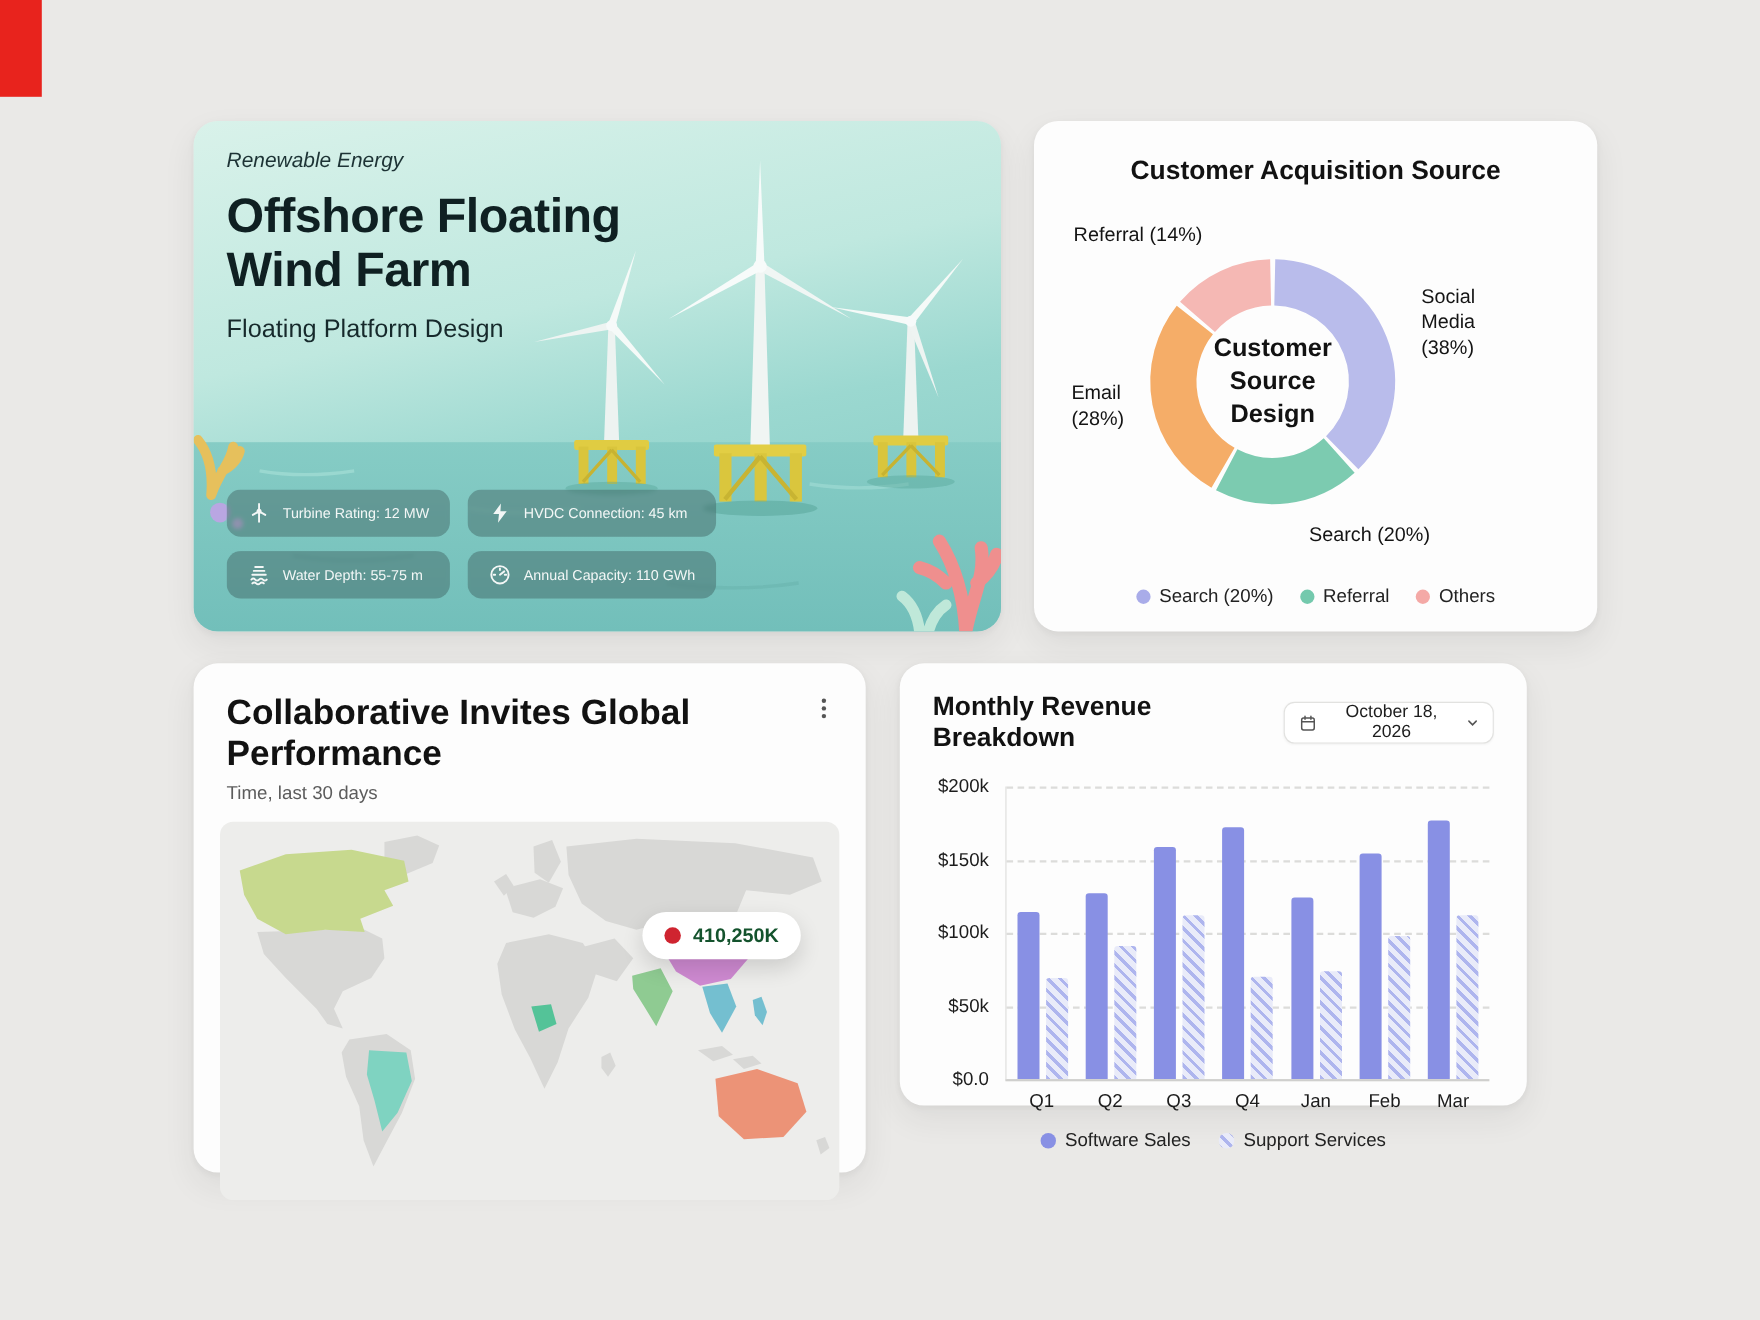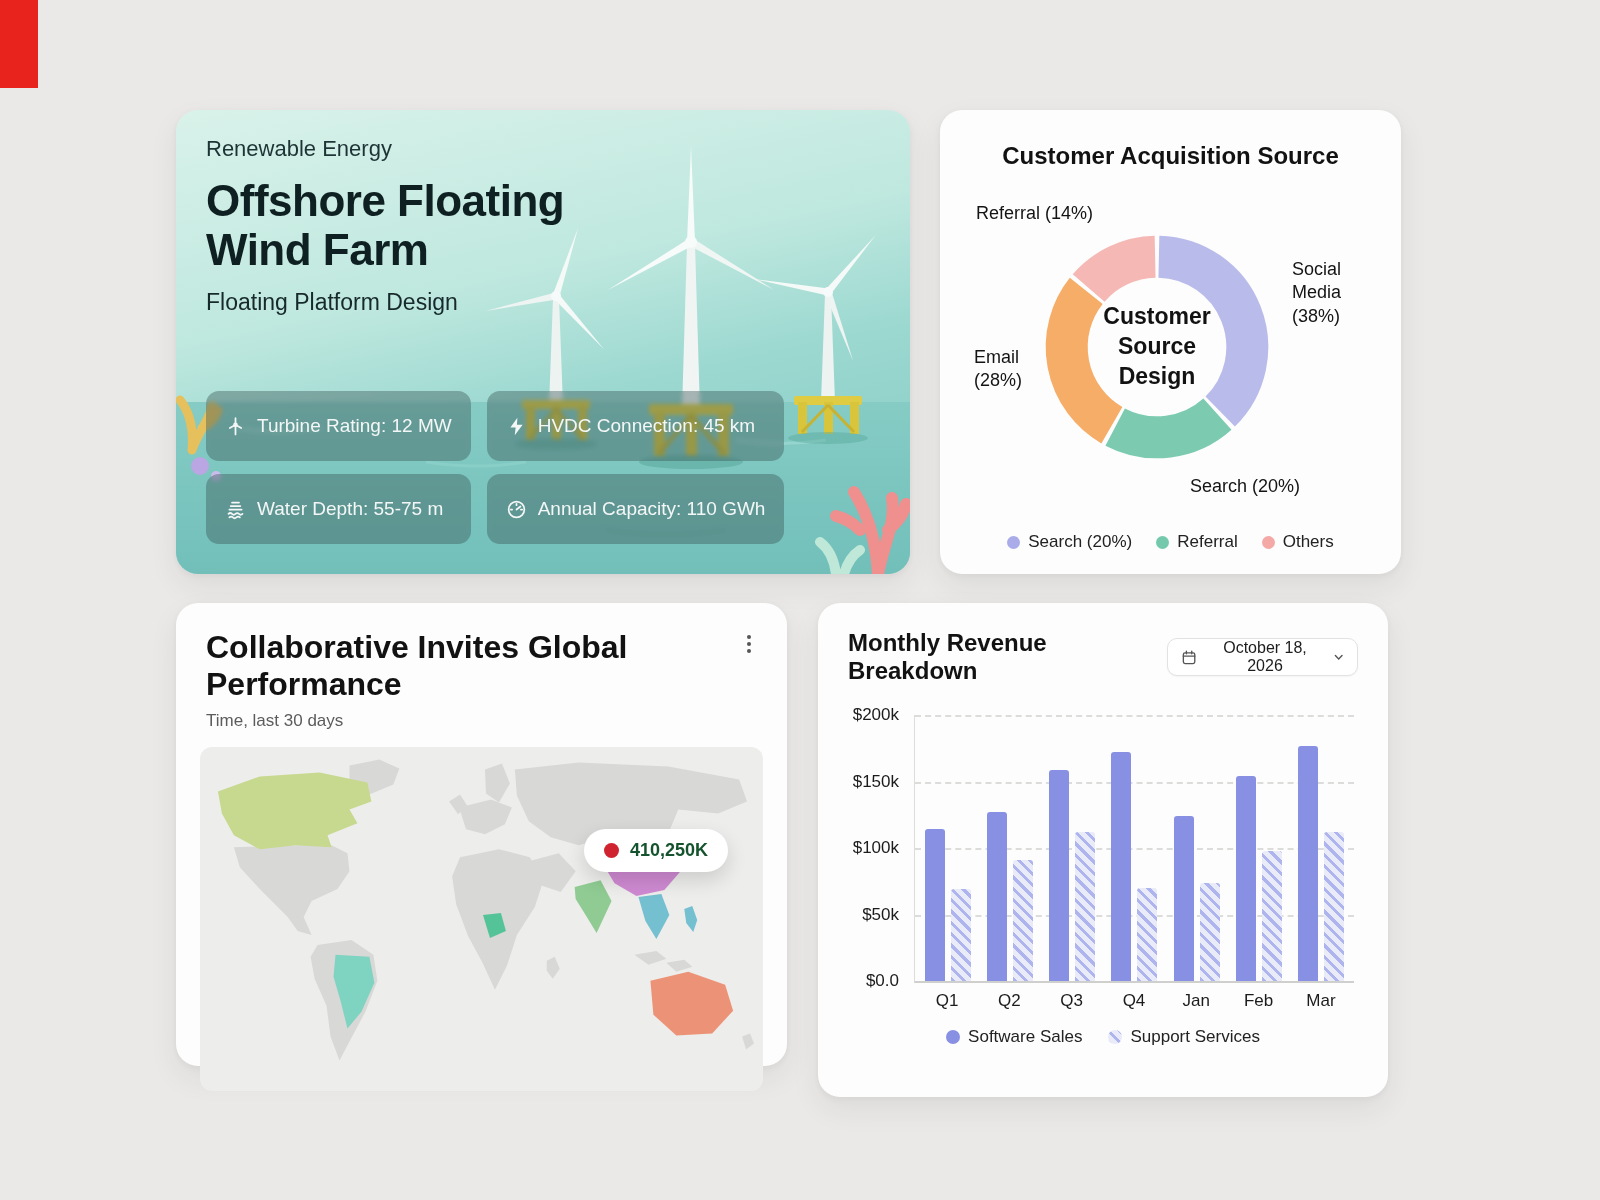--- a/index.html
+++ b/index.html
@@ -16,38 +16,38 @@
   .card {
     position:absolute; background:#fdfdfd; border-radius:22px;
     box-shadow:0 12px 30px rgba(40,40,40,.07), 0 2px 6px rgba(40,40,40,.05);
   }
 
   
   .hero { left:176px; top:110px; width:734px; height:464px; overflow:hidden;
     background:linear-gradient(168deg,#d9f2ea 0%,#bfe8df 38%,#9bd8d0 60%,#7ec7c1 100%); }
   .hero svg.illustration { position:absolute; inset:0; width:100%; height:100%; }
   .hero-text { position:absolute; left:30px; top:26px; z-index:2; }
-  .hero-eyebrow { font-size:22px; font-weight:400; color:#1d3335; margin-bottom:14px; }
+  .hero-eyebrow { font-size:19px; font-weight:400; color:#1d3335; margin-bottom:14px;font-style:italic; }
   .hero-title { font-size:44px; font-weight:700; line-height:1.12; color:#0f2022; width:390px; letter-spacing:-.5px; }
   .hero-subtitle { font-size:23px; color:#16292b; margin-top:14px; }
   .hero-stats {
     position:absolute; left:30px; bottom:30px; z-index:2;
     display:grid; grid-template-columns:max-content max-content;
     column-gap:16px; row-gap:13px;
   }
   .stat-pill {
     display:flex; align-items:center; gap:11px;
     background:rgba(55,82,82,.40); color:#f3f7f6;
-    padding:24px 19px; border-radius:13px; font-size:19px;
+    padding:11px 19px; border-radius:13px; font-size:13px;
     backdrop-filter:blur(2px);
   }
   .stat-pill svg { width:21px; height:21px; flex:0 0 auto; }
 
   
-  .donut-card { left:940px; top:110px; width:461px; height:464px; }
+  .donut-card { left:940px; top:110px; width:512px; height:464px; }
   .donut-title { font-size:24px; font-weight:700; text-align:center; margin-top:32px; color:#121212; }
   .donut-wrap { position:absolute; left:91px; top:111px; width:252px; height:252px; }
   .donut-wrap svg { width:100%; height:100%; }
   .donut-center {
     position:absolute; inset:0; display:flex; align-items:center; justify-content:center;
     text-align:center; font-size:23px; font-weight:600; line-height:1.3; color:#121212;
   }
   .donut-center span { width:132px; }
   .callout { position:absolute; font-size:18px; color:#141414; line-height:1.3; }
   .callout-referral { left:36px; top:92px; }
@@ -75,21 +75,21 @@
   .map-box svg { width:100%; height:100%; display:block; }
   .map-tooltip {
     position:absolute; right:35px; top:82px;
     display:flex; align-items:center; gap:11px;
     background:#ffffff; border-radius:24px; padding:11px 20px;
     box-shadow:0 8px 20px rgba(0,0,0,.14); font-size:18px; font-weight:700; color:#14532d;
   }
   .map-tooltip .dot { width:15px; height:15px; border-radius:50%; }
 
   
-  .revenue-card { left:818px; top:603px; width:570px; height:494px; padding:26px 30px 20px 30px; }
+  .revenue-card { left:818px; top:603px; width:570px; height:402px; padding:26px 30px 20px 30px; }
   .rev-header { display:flex; justify-content:space-between; align-items:center; }
   .rev-title { font-size:24px; font-weight:700; color:#121212; }
   .date-btn {
     display:flex; align-items:center; gap:9px; background:#fff;
     border:1px solid #e2e2e0; border-radius:10px; height:38px; padding:0 13px;
     font-size:16px; color:#1d1d1d; font-family:inherit; cursor:pointer;
     box-shadow:0 1px 2px rgba(0,0,0,.04);
   }
   .chart-area { position:relative; margin-top:30px; height:268px; margin-left:66px; margin-right:4px;
     border-bottom:2px solid #cfcfcd; border-left:1px solid #dddddb; }

